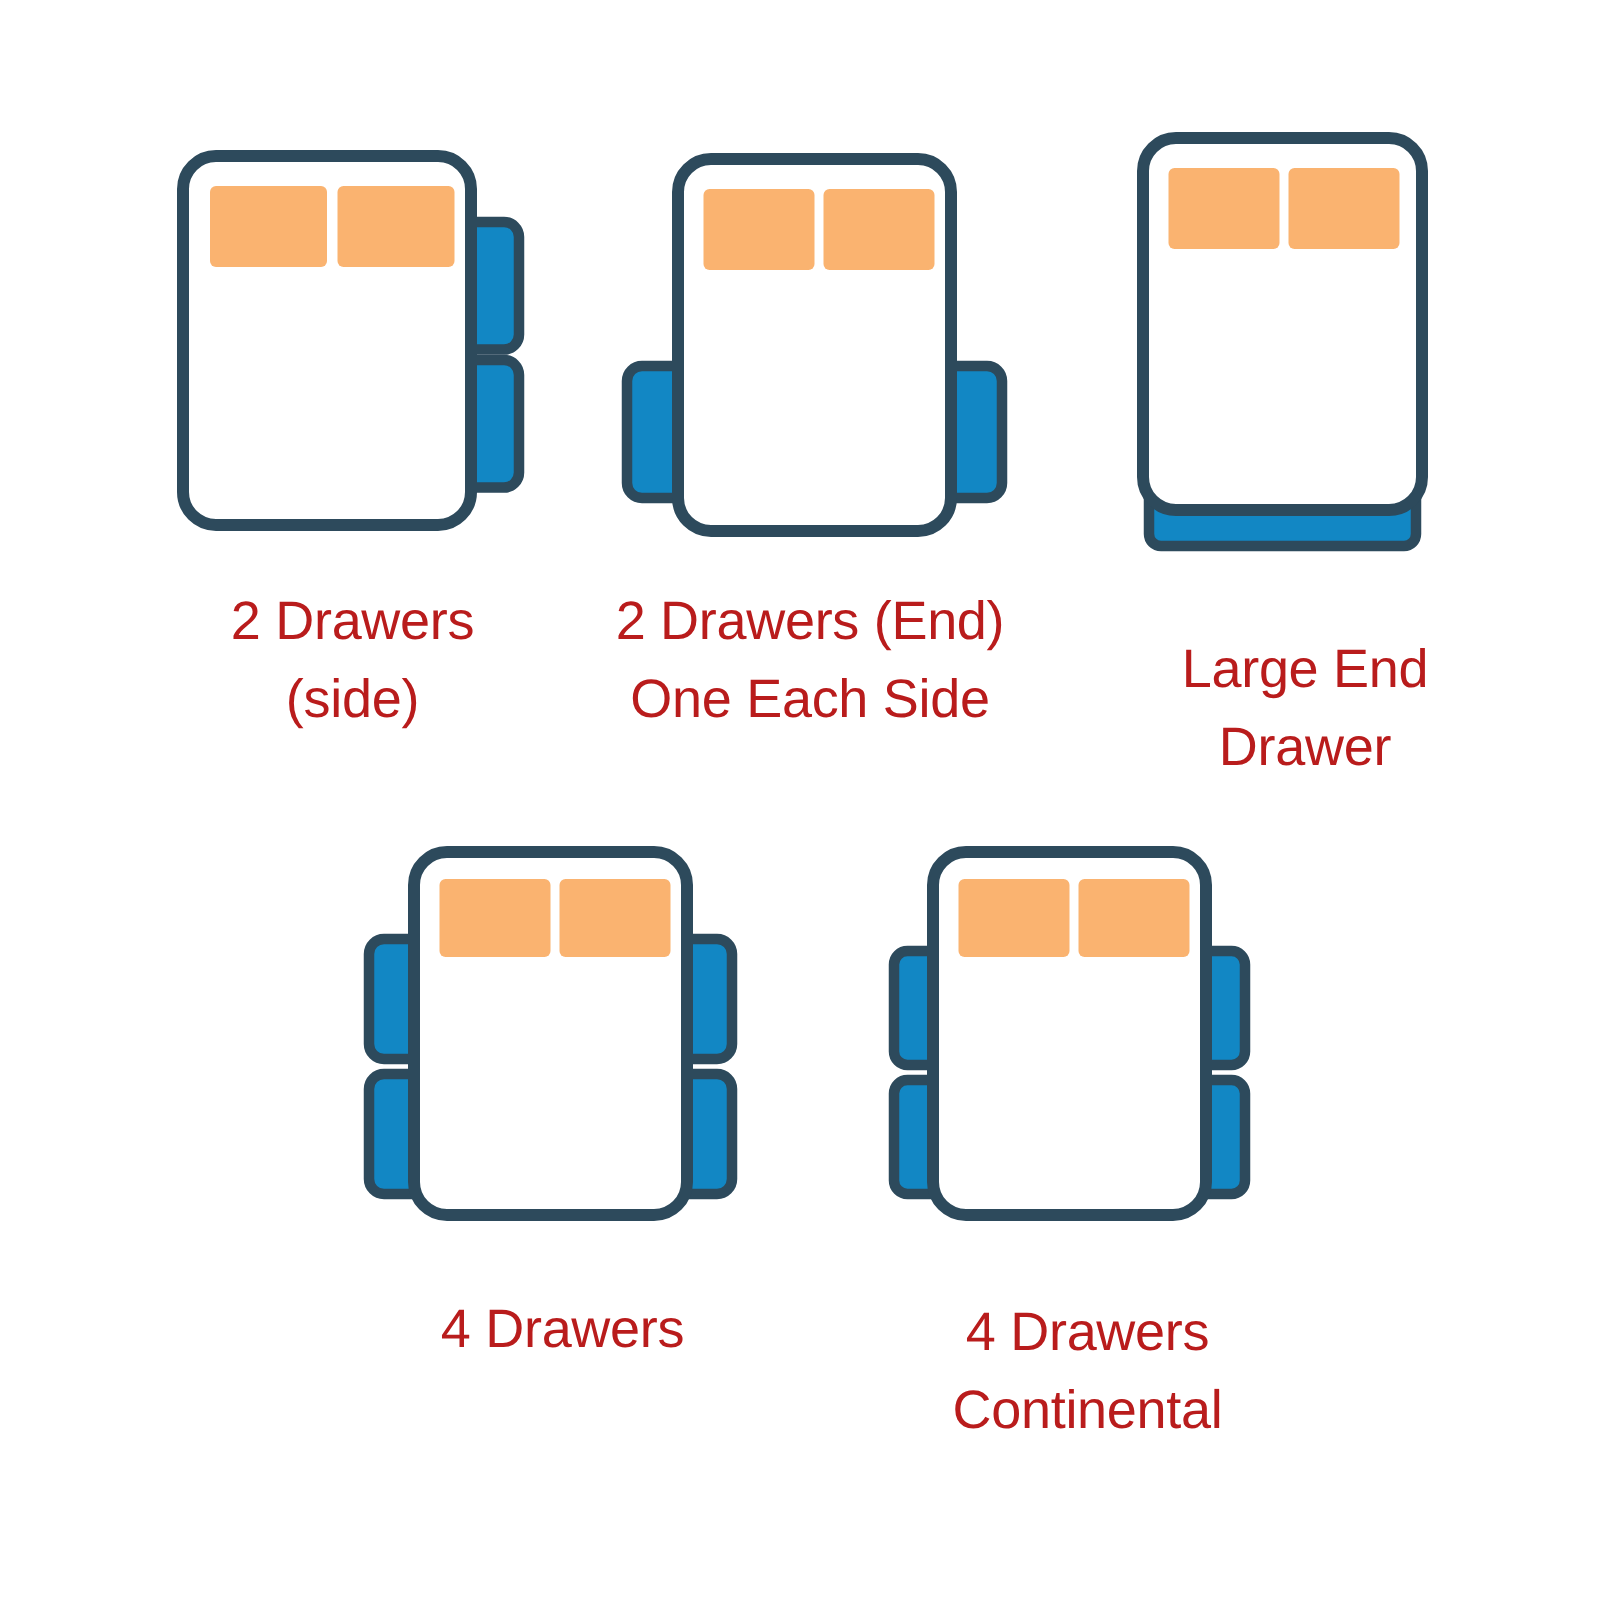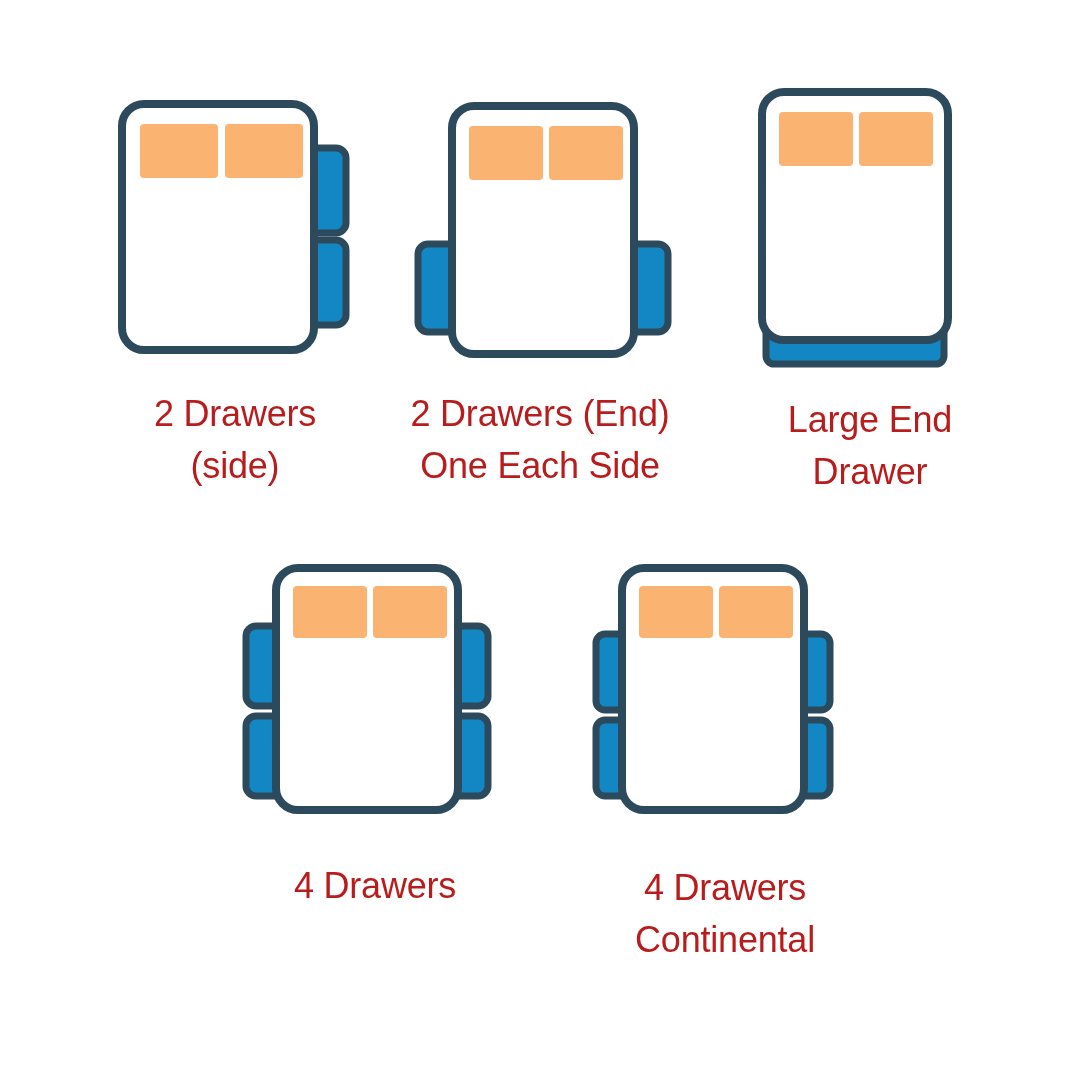--- a/index.html
+++ b/index.html
@@ -44,21 +44,21 @@
   }
 
   
   #fig-2-drawers-side       { left: 108px;  top: 92px;  }
   #cap-2-drawers-side       { left: 55px;   top: 388px; width: 360px; }
 
   #fig-2-drawers-end        { left: 408px;  top: 92px;  }
   #cap-2-drawers-end        { left: 360px;  top: 388px; width: 360px; }
 
   #fig-large-end-drawer     { left: 748px;  top: 80px;  }
-  #cap-large-end-drawer     { left: 695px;  top: 394px; width: 350px; }
+  #cap-large-end-drawer     { left: 695px;  top: 420px; width: 350px; }
 
   
   #fig-4-drawers            { left: 238px;  top: 558px; }
   #cap-4-drawers            { left: 195px;  top: 860px; width: 360px; }
 
   #fig-4-drawers-continental{ left: 588px;  top: 558px; }
   #cap-4-drawers-continental{ left: 545px;  top: 862px; width: 360px; }
 </style>
 </head>
 <body>

